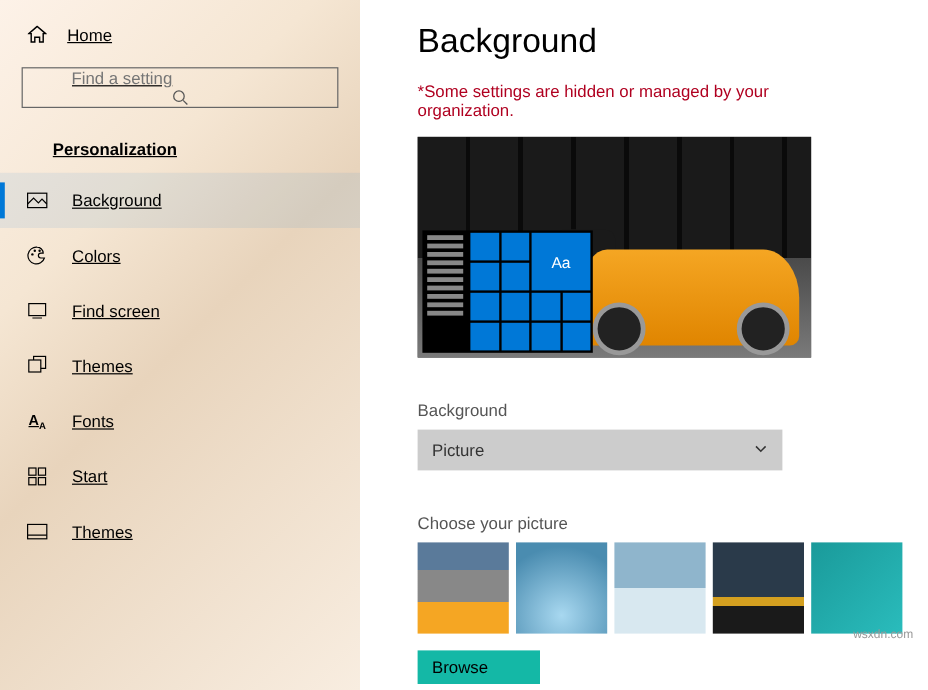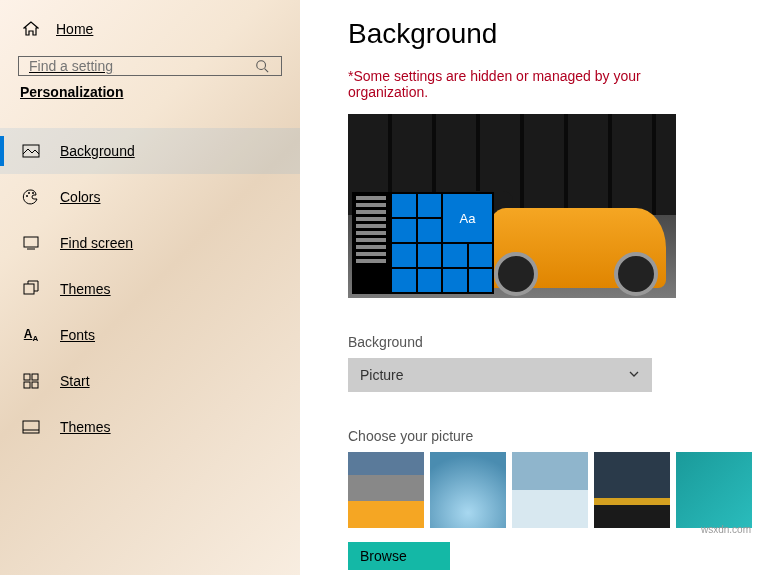--- a/index.html
+++ b/index.html
@@ -1,22 +1,22 @@
 <!DOCTYPE html>
 <html><head>
   <meta charset="utf-8">
   <style>
     * { margin: 0; padding: 0; box-sizing: border-box; font-family: "Segoe UI", -apple-system, sans-serif; }
     body { width: 773px; height: 575px; display: flex; background: #fff; overflow: hidden; position: relative; }
     .sidebar { width: 300px; height: 100%; background: linear-gradient(135deg, #fdf2e8 0%, #f5e6d3 30%, #e8d4bc 50%, #f8ede0 100%); display: flex; flex-direction: column; padding-top: 10px; text-decoration: underline; }
     .home { display: flex; align-items: center; gap: 16px; padding: 10px 22px; cursor: pointer; }
     .home span { font-size: 14px; color: #000; }
-    .search { margin: 8px 18px 0; border: 1px solid #666; height: 20px; display: flex; align-items: center; padding: 0 10px; justify-content: space-between; }
+    .search { margin: 8px 18px 18px; border: 1px solid #666; height: 34px; display: flex; align-items: center; padding: 0 10px; justify-content: space-between; flex-direction: column; }
     .search input { border: none; background: transparent; outline: none; font-size: 14px; flex: 1; }
-    .category { font-size: 14px; font-weight: 600; padding: 8px 20px 28px; color: #000; }
+    .category { font-size: 14px; font-weight: 600; padding: 8px 20px 12px; color: #000; margin-left: 24px; }
     .nav-item { display: flex; align-items: center; gap: 20px; padding: 14px 22px; cursor: pointer; font-size: 14px; position: relative; }
     .nav-item.active { background: rgba(0,120,215,0.08); }
     .nav-item.active::before { content: ""; position: absolute; left: 0; top: 8px; bottom: 8px; width: 4px; background: #0078d7; }
     .icon { width: 18px; height: 18px; display: flex; align-items: center; justify-content: center; }
     .main { flex: 1; padding: 18px 0 0 48px; overflow-y: auto; background: #fff; }
     .title { font-size: 28px; font-weight: 400; margin-bottom: 18px; }
     .warning { color: #b00020; font-size: 14px; margin-bottom: 14px; max-width: 330px; }
     .preview { width: 328px; height: 184px; background: linear-gradient(180deg, #2a2a2a 0%, #1a1a1a 40%, #333 100%); position: relative; overflow: hidden; }
     .preview .building { position: absolute; top: 0; left: 0; right: 0; height: 55%; background: repeating-linear-gradient(90deg, #1a1a1a 0 40px, #0a0a0a 40px 44px); }
     .preview .ground { position: absolute; bottom: 0; left: 0; right: 0; height: 45%; background: linear-gradient(180deg, #4a4a4a, #7a7a7a); }
@@ -33,21 +33,21 @@
     .section-label { color: #555; font-size: 14px; margin: 36px 0 8px; }
     .dropdown { width: 304px; height: 34px; background: #ccc; display: flex; align-items: center; justify-content: space-between; padding: 0 12px; font-size: 14px; color: #333; cursor: pointer; }
     .thumbs { display: flex; gap: 6px; margin-bottom: 14px; }
     .thumb { width: 76px; height: 76px; cursor: pointer; }
     .t1 { background: linear-gradient(180deg, #5a7a9a 30%, #888 30% 65%, #f5a623 65%); }
     .t2 { background: radial-gradient(circle at 50% 80%, #a8d8f0 0%, #4a8cb0 80%); }
     .t3 { background: linear-gradient(180deg, #8fb5cc 50%, #d8e8f0 50%); }
     .t4 { background: linear-gradient(180deg, #2a3a4a 60%, #d4a020 60% 70%, #1a1a1a 70%); }
     .t5 { background: linear-gradient(135deg, #1a9a9a, #2abcbc); }
     .browse { width: 102px; height: 28px; background: #14b8a6; font-size: 14px; display: flex; align-items: center; padding-left: 12px; cursor: pointer; }
-    .watermark { position: absolute; right: 22px; bottom: 40px; font-size: 10px; color: #999; }
+    .watermark { position: absolute; right: 12px; bottom: 40px; font-size: 10px; color: #999; }
   </style>
 </head>
 <body>
 
 <div class="sidebar">
   <div class="home">
     <span class="icon">
       <svg width="16" height="16" viewBox="0 0 16 16">
           <path d="M8 1 L1 7 L3 7 L3 14 L6 14 L6 10 L10 10 L10 14 L13 14 L13 7 L15 7 Z" fill="none" stroke="#000" stroke-width="1.2"></path>
         </svg>

